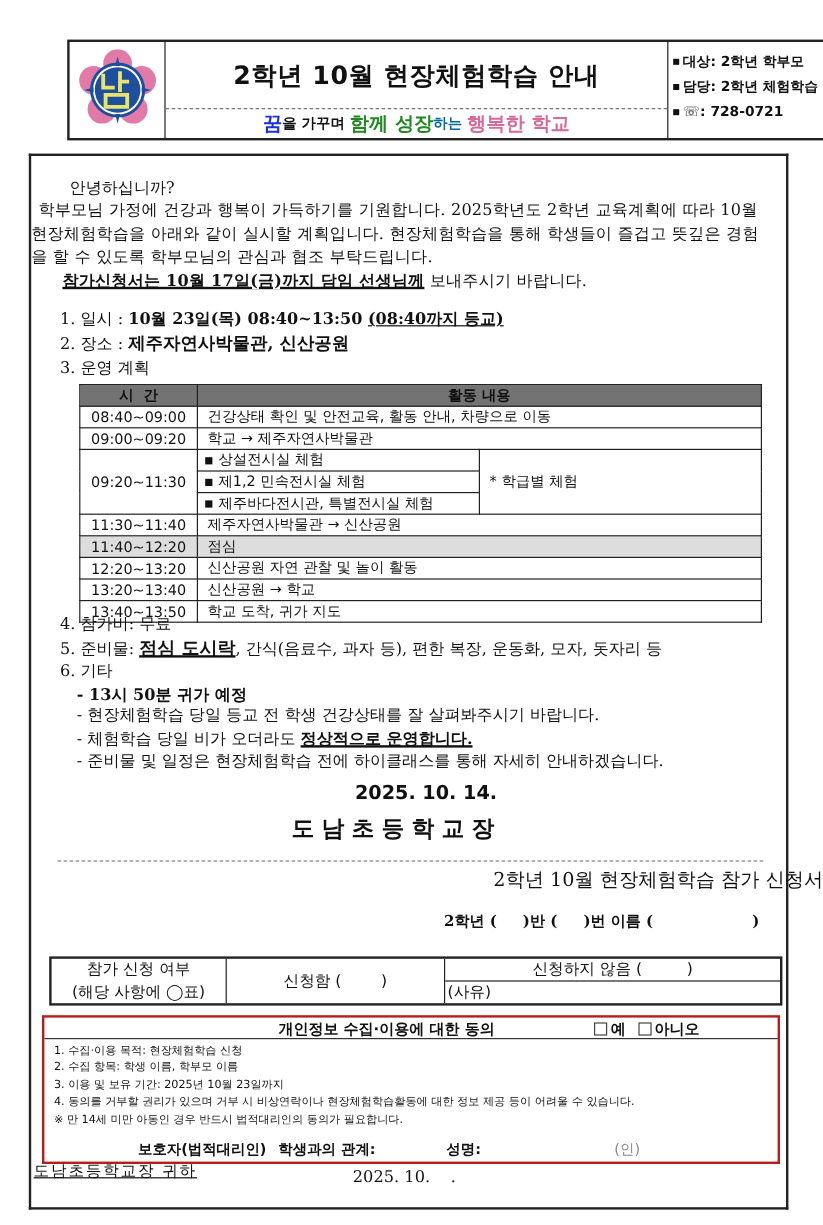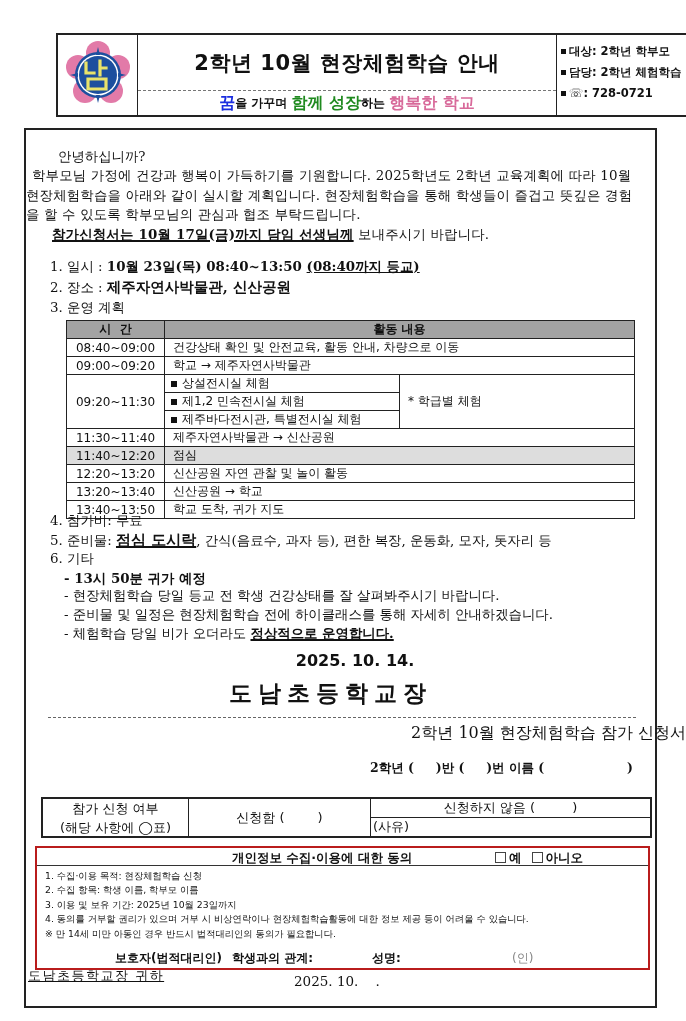--- a/index.html
+++ b/index.html
@@ -25,31 +25,31 @@
   .greet { top: 148px; left: 58px; font-size: 13.4px; position: absolute; }
   .body-p { top: 166px; }
   .u { text-decoration: underline; text-decoration-thickness: 2px; }
   .b { font-weight: bold; }
 
   .items { position: absolute; left: 50px; top: 256px; font-size: 13.4px; line-height: 20px; }
 
   
   table.sched { position: absolute; left: 66px; top: 320px; width: 569px; border-collapse: collapse; font-size: 12px; }
   table.sched td, table.sched th { border: 1px solid #222; height: 16.5px; padding: 0 8px; font-weight: normal; }
-  table.sched th { background: #a3a3a3; font-weight: bold; text-align: center; }
+  table.sched th { background: #737373; font-weight: bold; text-align: center; }
   table.sched td.time { text-align: center; width: 98px; padding: 0; }
   table.sched tr.grey td { background: #ddd; }
   table.sched td.sub { padding: 0 6px; }
   .sq { display: inline-block; width: 6px; height: 6px; background: #111; margin-right: 5px; vertical-align: middle; }
 
   .items2 { position: absolute; left: 50px; top: 512px; font-size: 13.4px; line-height: 18.5px; }
   .items2 .sub-li { padding-left: 14px; }
 
   .date1 { position: absolute; left: 12px; width: 686px; top: 651px; text-align: center; font-size: 16px; font-weight: bold; }
-  .principal { position: absolute; left: 0; width: 661px; top: 678px; text-align: center; font-size: 23px; font-weight: bold; letter-spacing: 6px; }
+  .principal { position: absolute; left: 0; width: 661px; top: 678px; text-align: center; font-size: 19px; font-weight: bold; letter-spacing: 6px; }
   .cut { position: absolute; left: 48px; width: 588px; top: 717px; border-top: 1px dashed #666; }
   .form-title { position: absolute; left: 0; width: 686px; top: 723px; text-align: right; font-size: 16px; }
   .student-line { position: absolute; left: 370px; top: 760px; font-size: 12.5px; font-weight: bold; white-space: pre; }
 
   
   .apply { position: absolute; left: 41px; top: 797px; width: 611px; height: 41px; border: 2px solid #222; display: flex; font-size: 13px; }
   .apply .c1 { width: 146px; border-right: 1px solid #222; text-align: center; line-height: 19px; padding-top: 0px; }
   .apply .c2 { width: 182px; border-right: 1px solid #222; display: flex; align-items: center; justify-content: center; white-space: pre; }
   .apply .c3 { flex: 1; display: flex; flex-direction: column; }
   .apply .c3 .r1 { height: 19px; border-bottom: 1px solid #222; text-align: center; white-space: pre; }
@@ -96,21 +96,21 @@
         <path d="M24 38 v10 h18 v-10 z"></path>
       </g>
     </svg>
   </div>
   <div class="title-cell">
     <div class="title-main">2학년 10월 현장체험학습 안내</div>
     <div class="title-motto">
       <span class="motto-big" style="color:#1b2ee0">꿈</span>
       <span style="color:#111;white-space:pre">을 가꾸며 </span>
       <span class="motto-big" style="color:#1f8a1f;white-space:pre">함께 성장</span>
-      <span style="color:#000000;white-space:pre">하는 </span>
+      <span style="color:#0369a1;white-space:pre">하는 </span>
       <span class="motto-big" style="color:#d86a9a">행복한 학교</span>
     </div>
   </div>
   <div class="info-cell">
     <div><span class="bullet"></span><span>대상: 2학년 학부모</span></div>
     <div><span class="bullet"></span><span>담당: 2학년 체험학습</span></div>
     <div><span class="bullet"></span><span>☏: 728-0721</span></div>
   </div>
 </div>
 
@@ -176,22 +176,22 @@
   </tr>
 </tbody>
   </table>
 
 <div class="items2 serif">
   <div>4. 참가비: 무료</div>
   <div><span style="white-space:pre">5. 준비물: </span><span class="b u" style="font-size:15px">점심 도시락</span><span>, 간식(음료수, 과자 등), 편한 복장, 운동화, 모자, 돗자리 등</span></div>
   <div>6. 기타</div>
   <div class="sub-li b">- 13시 50분 귀가 예정</div>
   <div class="sub-li">- 현장체험학습 당일 등교 전 학생 건강상태를 잘 살펴봐주시기 바랍니다.</div>
+  <div class="sub-li"><span style="white-space:pre">- 체험학습 당일 비가 오더라도 </span><span class="b u">정상적으로 운영합니다.</span></div>
   <div class="sub-li">- 준비물 및 일정은 현장체험학습 전에 하이클래스를 통해 자세히 안내하겠습니다.</div>
-  <div class="sub-li"><span style="white-space:pre">- 체험학습 당일 비가 오더라도 </span><span class="b u">정상적으로 운영합니다.</span></div>
 </div>
 
 <div class="date1">2025. 10. 14.</div>
 <div class="principal">도남초등학교장</div>
 <div class="cut"></div>
 
 <div class="form-title serif">2학년 10월 현장체험학습 참가 신청서</div>
 <div class="student-line serif">2학년 (     )반 (     )번 이름 (                   )</div>
 
 <div class="apply">

